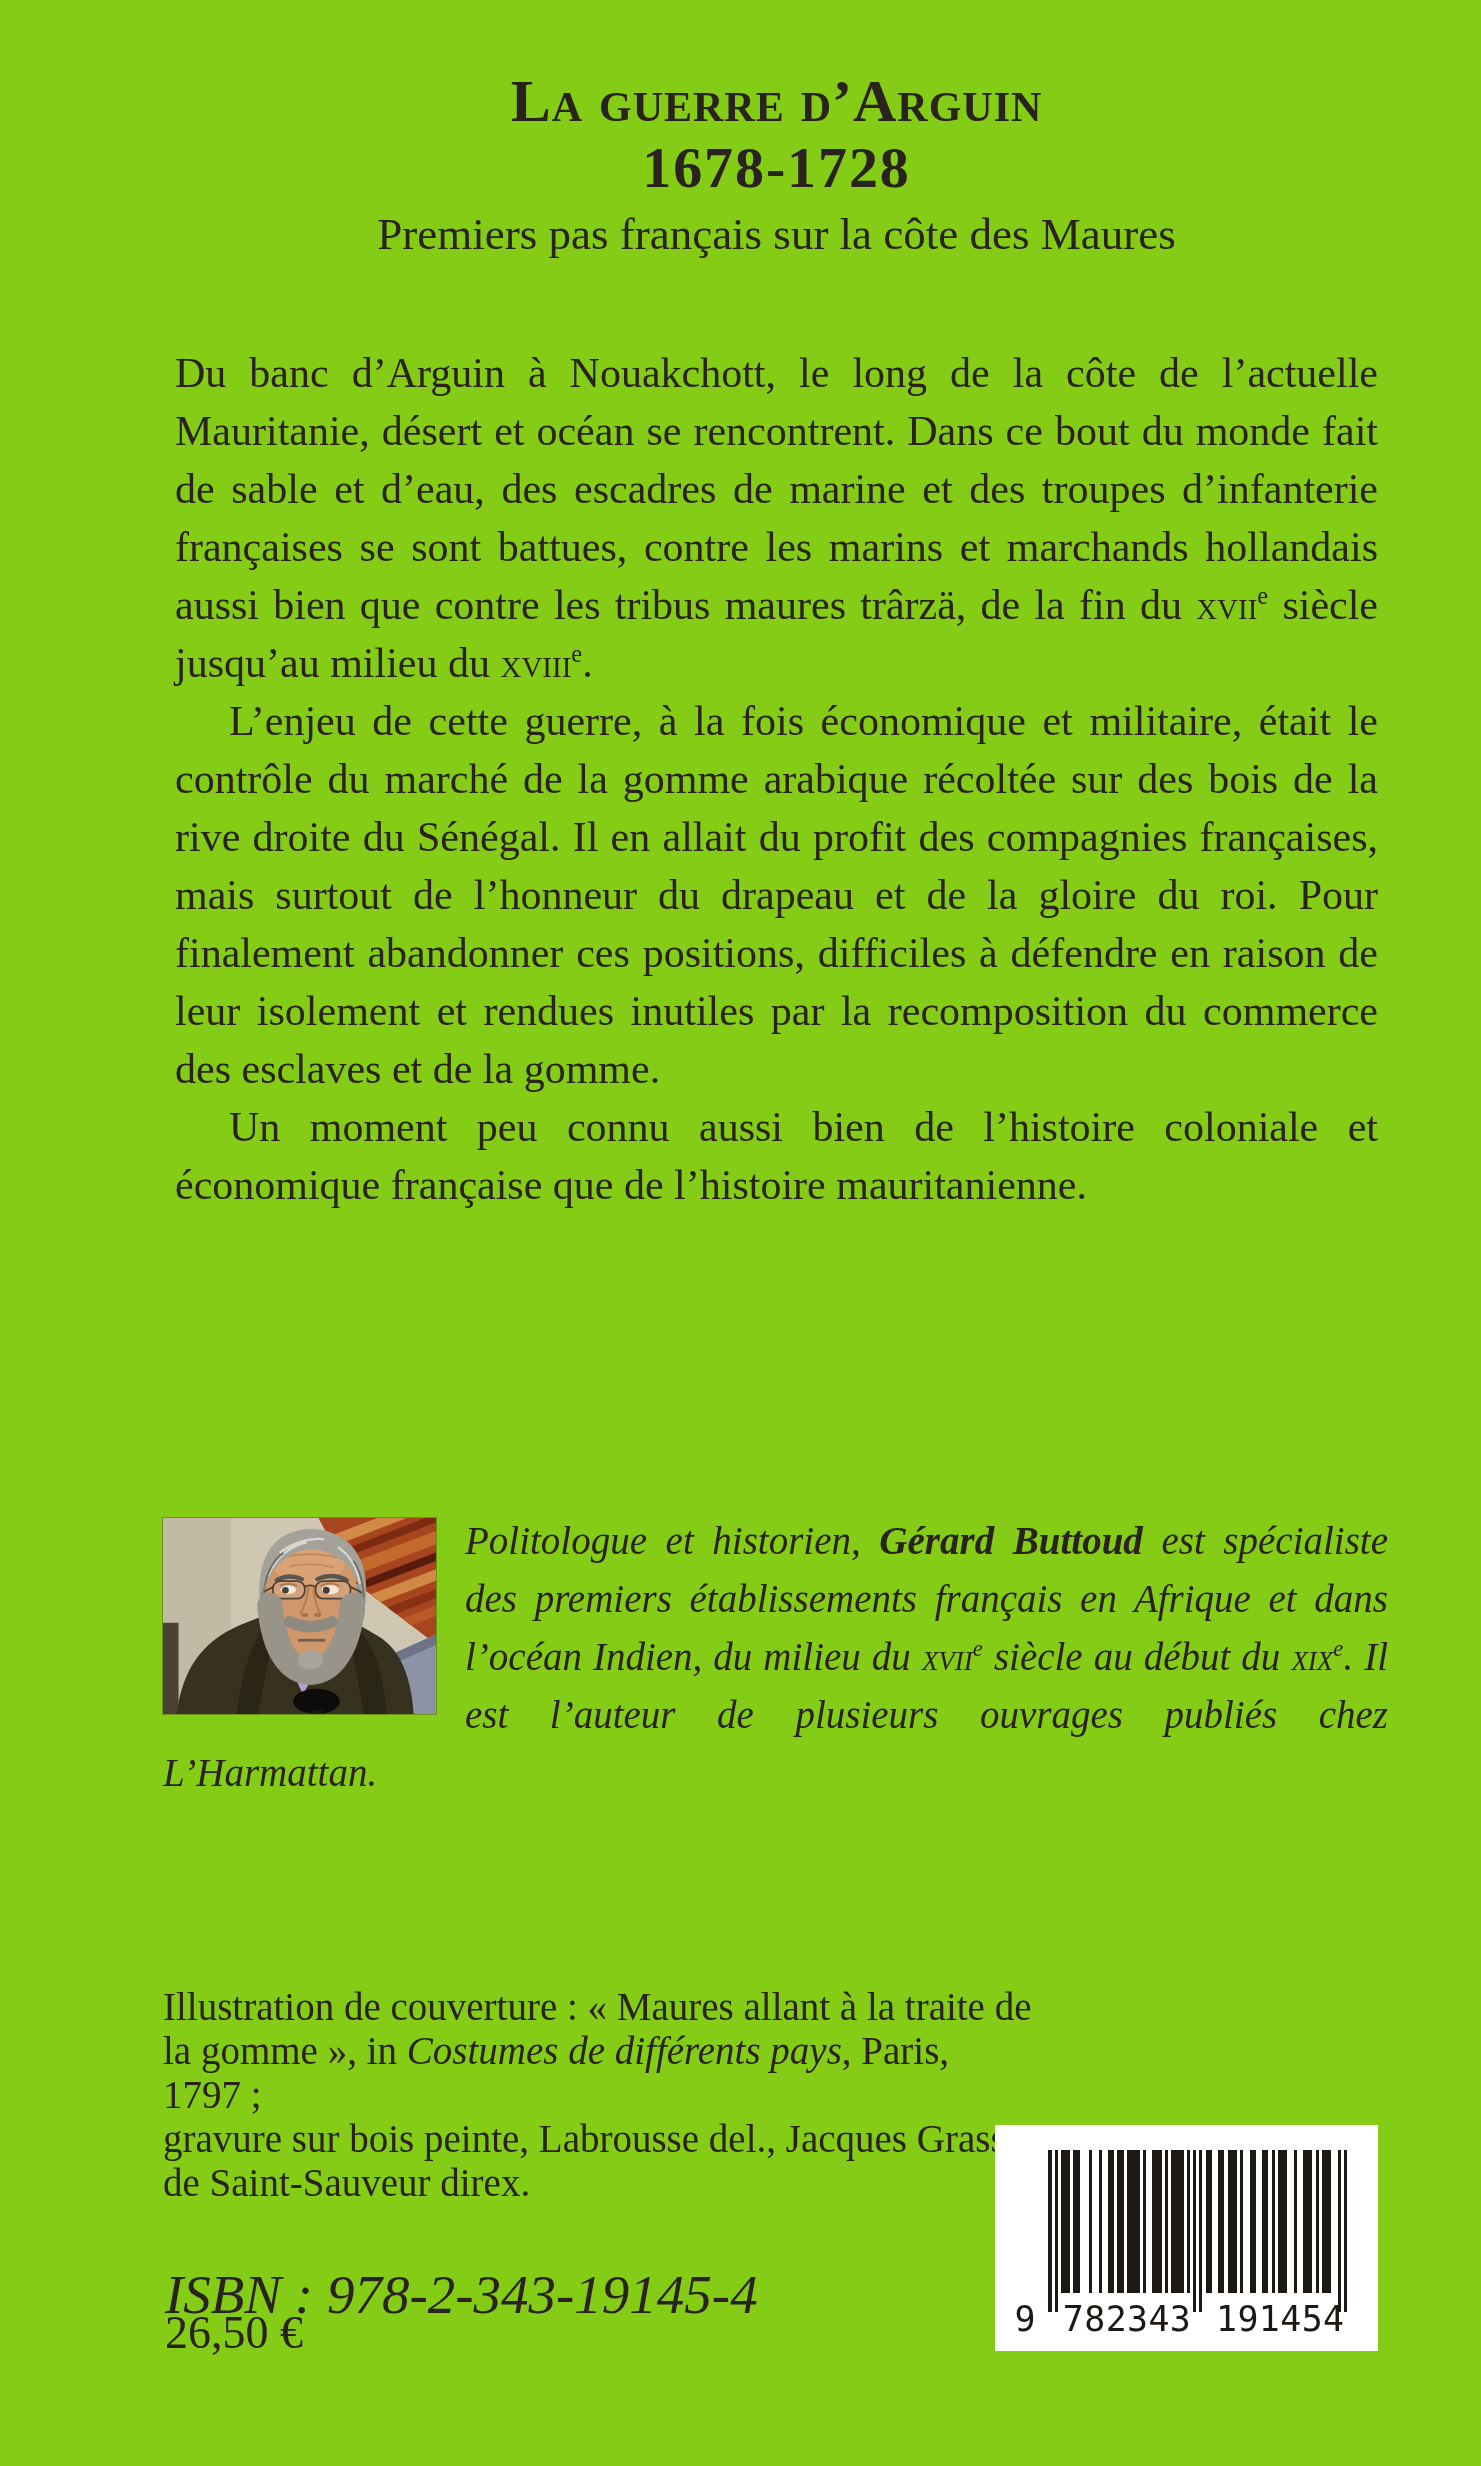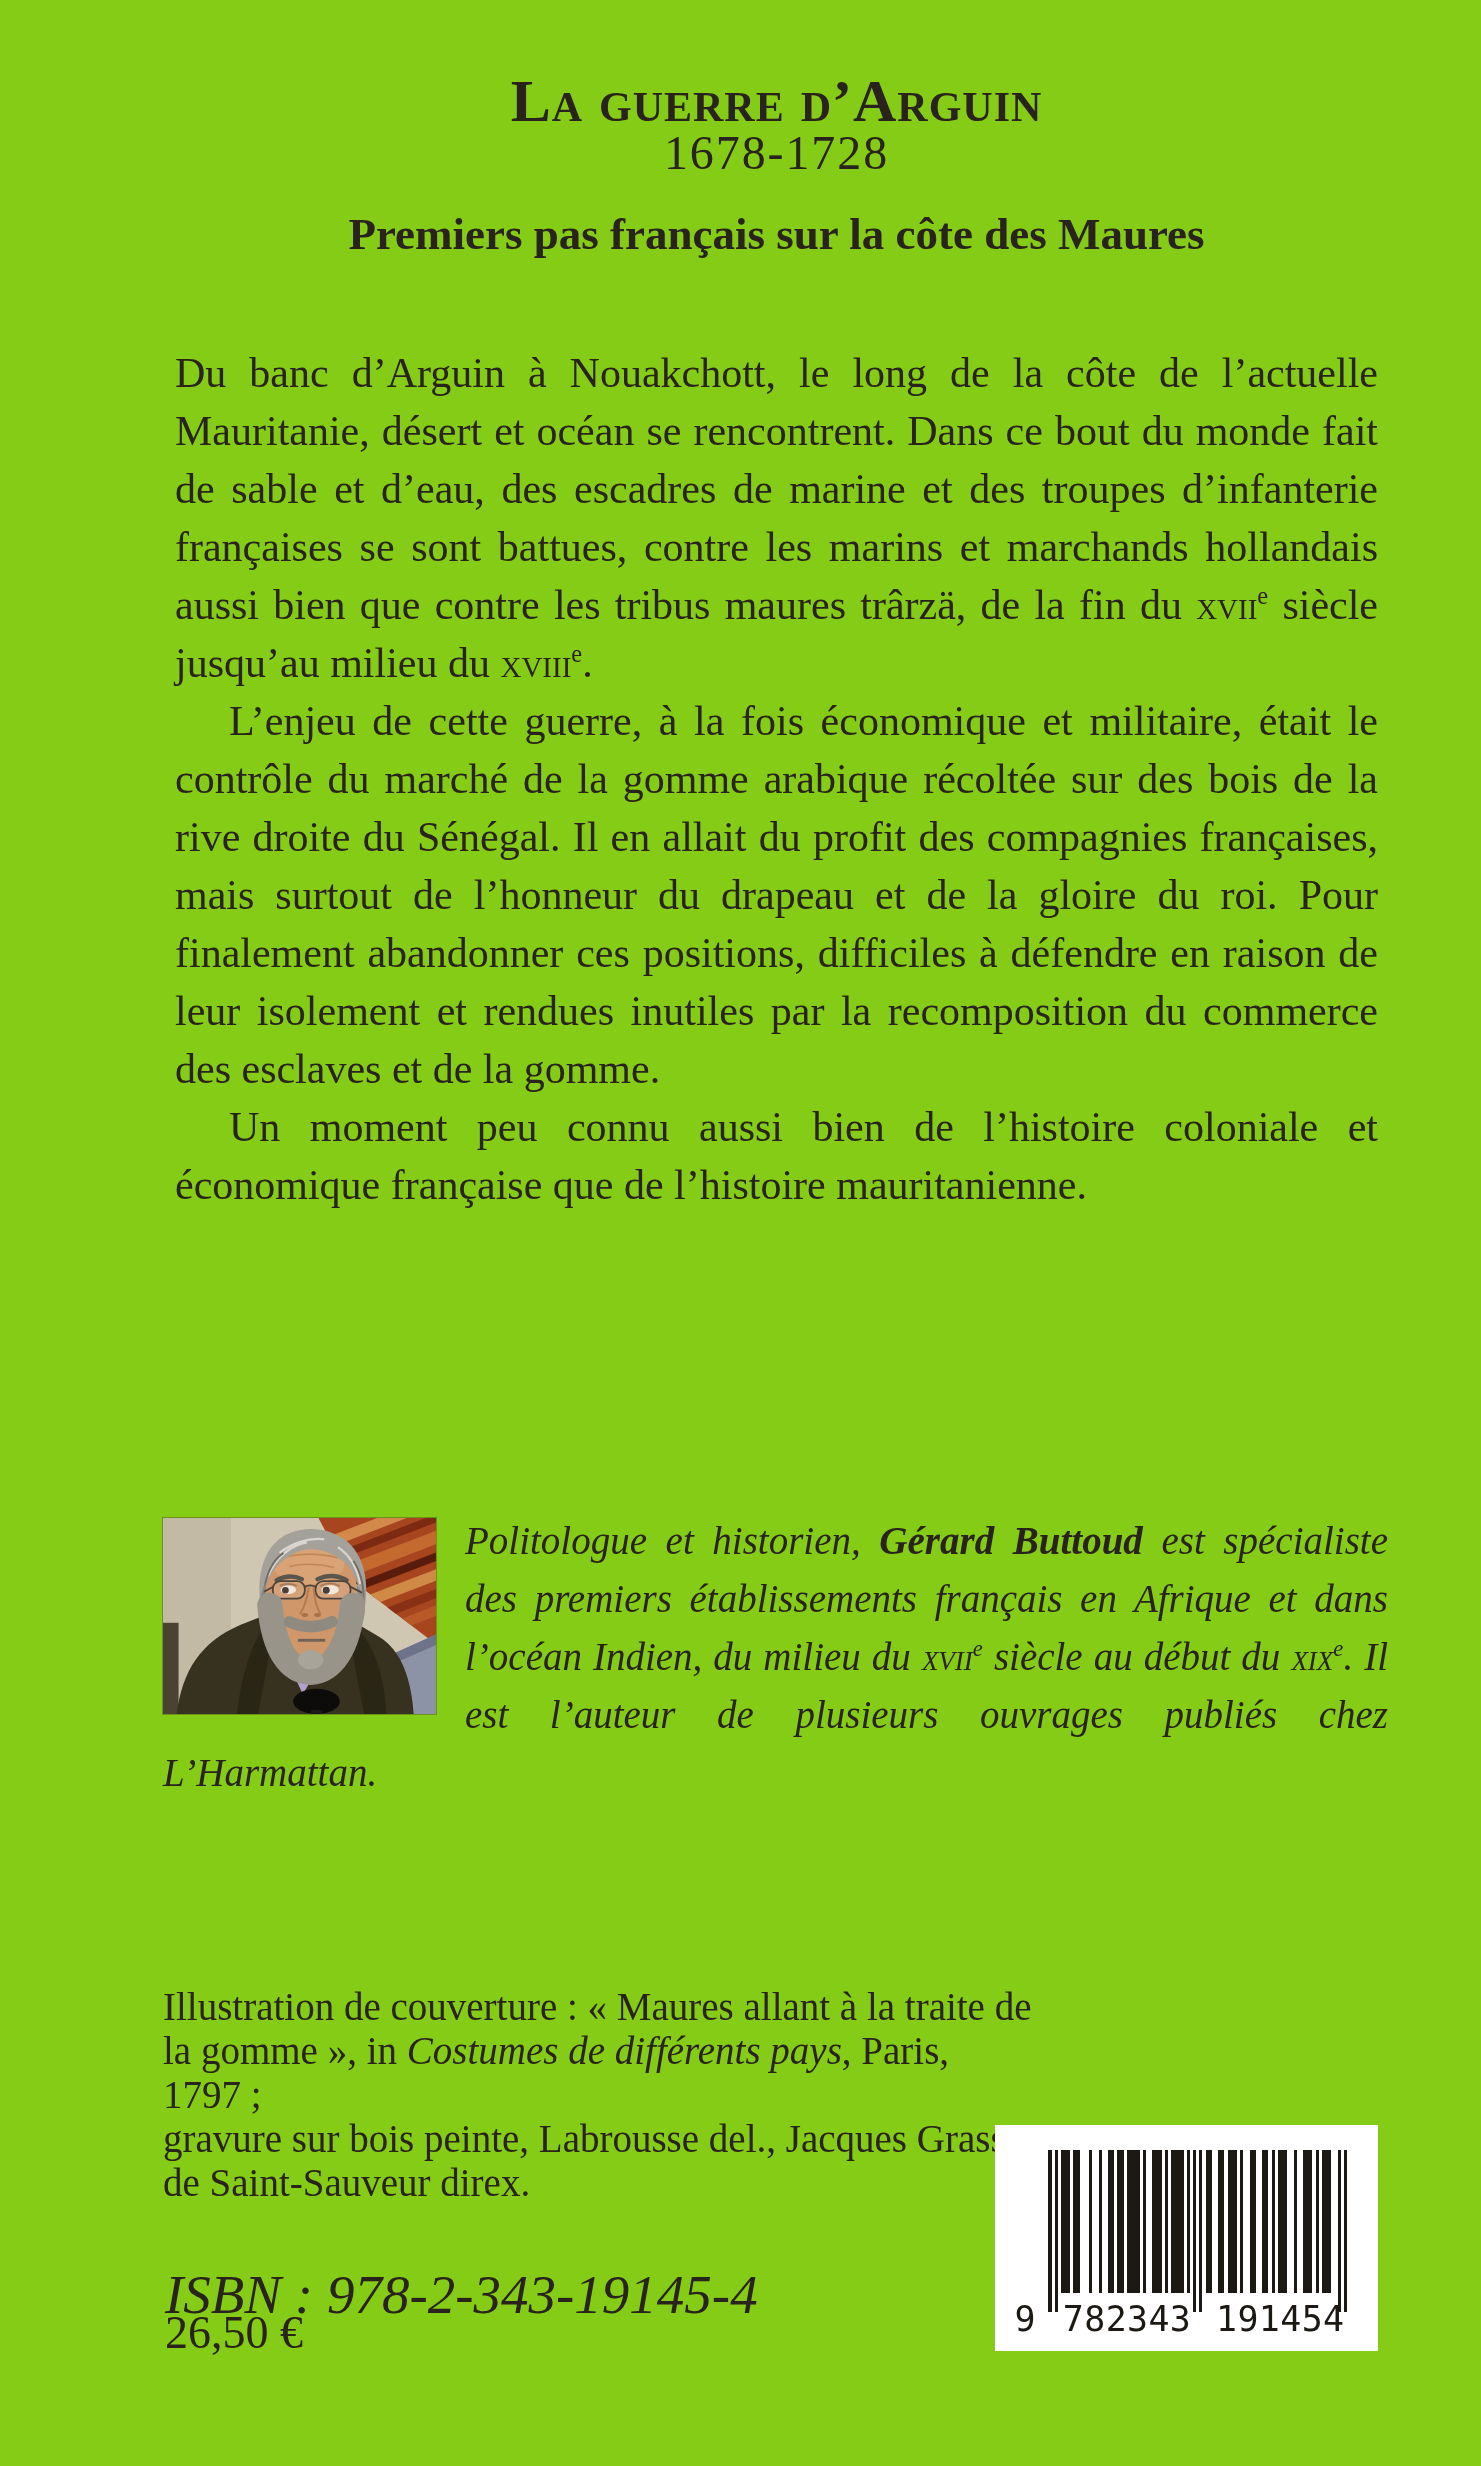--- a/index.html
+++ b/index.html
@@ -7,22 +7,22 @@
   .page {
     position:relative;
     width:1482px; height:2467px;
     background:#84cc16;
     font-family:"Liberation Serif", serif;
     color:#2a221c;
     overflow:hidden;
   }
   .centercol { position:absolute; left:175px; width:1203px; text-align:center; }
   .title    { top:68px;  font-size:60px; font-weight:bold; font-variant:small-caps; letter-spacing:1px; line-height:1.1; }
-  .dates    { top:127px; font-size:48px; font-weight:normal; letter-spacing:1.9px; line-height:1.1; }
-  .subtitle { top:210px; font-size:45px; font-weight:bold; line-height:1.1; }
+  .dates    { top:136px; font-size:58px; font-weight:bold; letter-spacing:1.9px; line-height:1.1; }
+  .subtitle { top:210px; font-size:45px; font-weight:normal; line-height:1.1; }
 
   .synopsis {
     position:absolute; left:175px; top:344px; width:1203px;
     font-size:42px; line-height:58px; text-align:justify;
   }
   .synopsis p.indent { text-indent:54px; }
 
   .sc  { font-variant:small-caps; }
   sup  { font-size:58%; line-height:0; vertical-align:super; }
   .it  { font-style:italic; }

